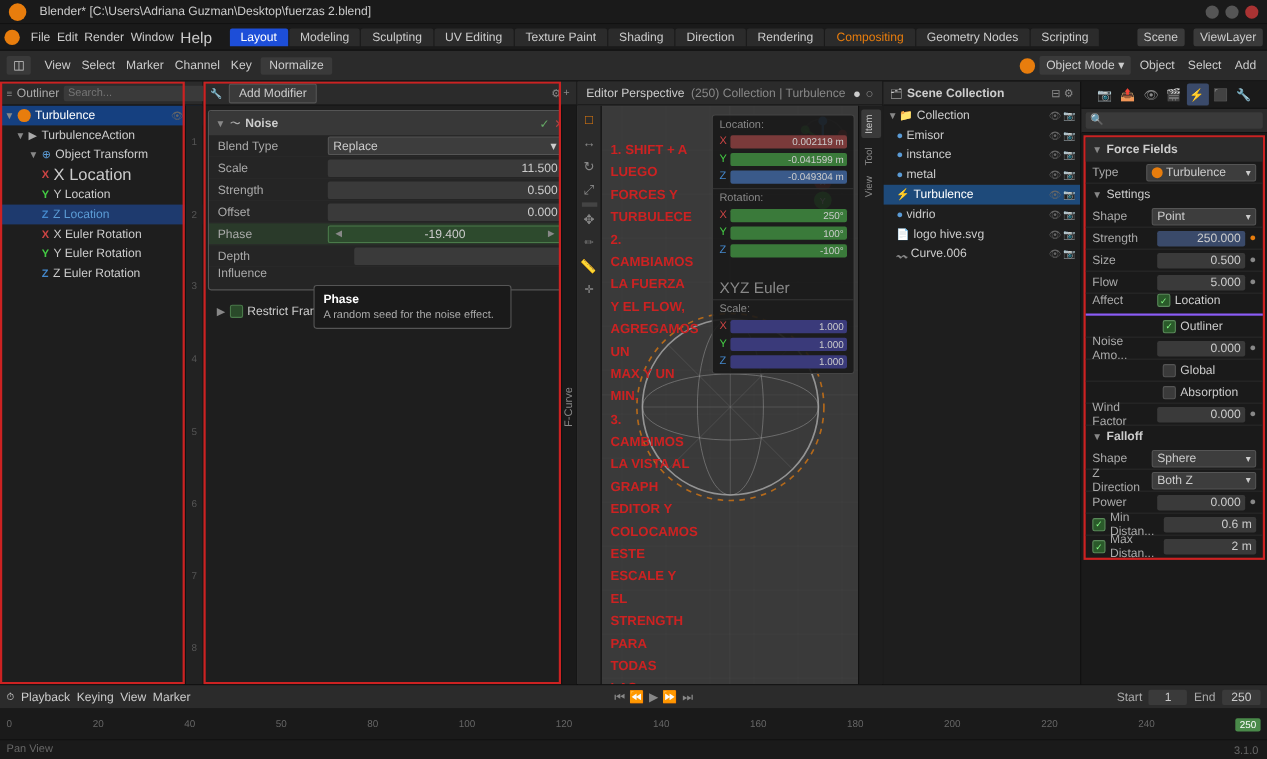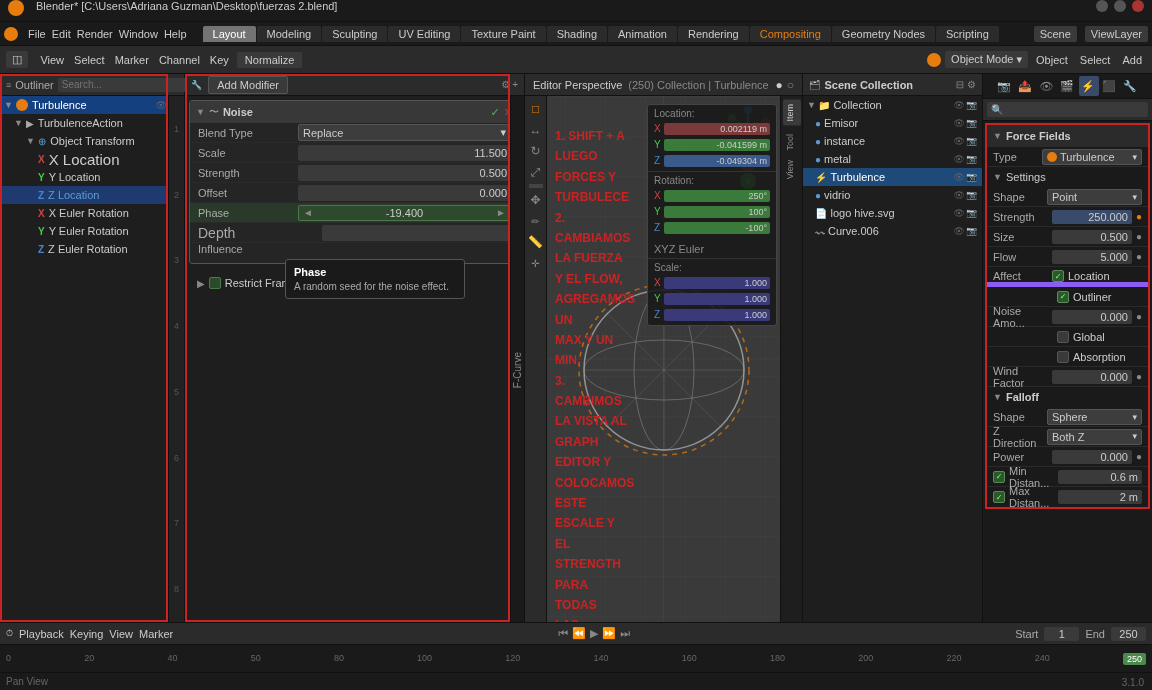--- a/index.html
+++ b/index.html
@@ -9,21 +9,21 @@
       overflow: hidden;
       font-family: 'Segoe UI', Arial, sans-serif;
       font-size: 11px;
       background: #1e1e1e;
       color: #ccc;
     }
     .title-bar {
       height: 22px;
       background: #1a1a1a;
       display: flex;
-      align-items: flex-start;
+      align-items: center;
       padding: 0 8px;
       gap: 8px;
       font-size: 11px;
       color: #aaa;
       border-bottom: 1px solid #111;
     }
     .blender-icon {
       width: 16px; height: 16px;
       background: #e87d0d;
       border-radius: 50%;
@@ -133,21 +133,21 @@
     }
     .workspace-tab {
       padding: 2px 10px;
       background: #2b2b2b;
       color: #ccc;
       font-size: 11px;
       cursor: pointer;
       border-radius: 2px 2px 0 0;
     }
     .workspace-tab.active {
-      background: #737373;
+      background: #1d4ed8;
       color: #fff;
     }
 
     .header-right {
       margin-left: auto;
       display: flex;
       align-items: center;
       gap: 8px;
       font-size: 11px;
       color: #ccc;
@@ -174,30 +174,30 @@
     </div>
   </div>
 
   <div class="top-header">
     <span class="blender-icon" style="width:14px;height:14px;flex-shrink:0"></span>
 
     <span style="font-size:11px;color:#ccc;cursor:pointer">File</span>
     <span style="font-size:11px;color:#ccc;cursor:pointer">Edit</span>
     <span style="font-size:11px;color:#ccc;cursor:pointer">Render</span>
     <span style="font-size:11px;color:#ccc;cursor:pointer">Window</span>
-    <span style="font-size:11px;color:#ccc;cursor:pointer">Help</span>
+    <span style="font-size:14px;color:#ccc;cursor:pointer">Help</span>
 
     <div class="workspace-tabs">
       <div class="workspace-tab active">Layout</div>
       <div class="workspace-tab">Modeling</div>
       <div class="workspace-tab">Sculpting</div>
       <div class="workspace-tab">UV Editing</div>
       <div class="workspace-tab">Texture Paint</div>
       <div class="workspace-tab">Shading</div>
-      <div class="workspace-tab">Animation</div>
+      <div class="workspace-tab">Direction</div>
       <div class="workspace-tab">Rendering</div>
       <div class="workspace-tab" style="color:#e87d0d">Compositing</div>
       <div class="workspace-tab">Geometry Nodes</div>
       <div class="workspace-tab">Scripting</div>
     </div>
 
     <div class="header-right">
       <span style="background:#3a3a3a;padding:2px 6px;border-radius:2px;cursor:pointer">Scene</span>
       <span style="background:#3a3a3a;padding:2px 6px;border-radius:2px;cursor:pointer">ViewLayer</span>
     </div>
@@ -365,21 +365,21 @@
         <div style="display:flex;align-items:center;height:20px;padding:0 8px;border-bottom:1px solid #2a2a2a;background:#2a3a2a">
           <label style="width:100px;color:#aaa;font-size:11px">Phase</label>
           <div style="flex:1;background:#2d4a2d;border:1px solid #4a7a4a;color:#ccc;font-size:11px;padding:1px 4px;border-radius:2px;display:flex;align-items:center;justify-content:space-between;height:16px">
             <span style="font-size:10px;color:#888;cursor:pointer">◄</span>
             <span>-19.400</span>
             <span style="font-size:10px;color:#888;cursor:pointer">►</span>
           </div>
         </div>
 
         <div style="display:flex;align-items:center;height:20px;padding:0 8px;border-bottom:1px solid #2a2a2a">
-          <label style="width:124px;color:#aaa;font-size:14px">Depth</label>
+          <label style="width:124px;color:#aaa;font-size:11px">Depth</label>
           <input class="noise-value" value="" style="">
         </div>
 
         <div style="display:flex;align-items:flex-start;height:20px;padding:0 8px">
           <label style="width:100px;color:#aaa;font-size:11px">Influence</label>
         </div>
       </div>
 
       <div style="position:absolute;left:100px;top:185px;background:#1a1a1a;border:1px solid #555;border-radius:3px;padding:6px 8px;font-size:11px;color:#ccc;z-index:30;width:180px">
         <div style="font-weight:bold;color:#fff;margin-bottom:3px">Phase</div>
@@ -490,21 +490,21 @@
               <div style="flex:1;background:#3a7a3a;color:#ccc;font-size:9px;padding:1px 3px;border-radius:2px;text-align:right">250°</div>
             </div>
             <div style="display:flex;align-items:center;height:15px;gap:2px;margin-bottom:1px">
               <span style="color:#44cc44;width:8px;font-size:10px">Y</span>
               <div style="flex:1;background:#3a7a3a;color:#ccc;font-size:9px;padding:1px 3px;border-radius:2px;text-align:right">100°</div>
             </div>
             <div style="display:flex;align-items:center;height:15px;gap:2px">
               <span style="color:#4488cc;width:8px;font-size:10px">Z</span>
               <div style="flex:1;background:#3a7a3a;color:#ccc;font-size:9px;padding:1px 3px;border-radius:2px;text-align:right">-100°</div>
             </div>
-            <div style="color:#888;font-size:11px;margin-top:8px">XYZ Euler</div>
+            <div style="color:#888;font-size:14px;margin-top:18px">XYZ Euler</div>
           </div>
 
           <div style="padding:3px 6px">
             <div style="color:#888;font-size:10px;margin-bottom:2px">Scale:</div>
             <div style="display:flex;align-items:center;height:15px;gap:2px;margin-bottom:1px">
               <span style="color:#cc4444;width:8px;font-size:10px">X</span>
               <div style="flex:1;background:#3a3a7a;color:#ccc;font-size:9px;padding:1px 3px;border-radius:2px;text-align:right">1.000</div>
             </div>
             <div style="display:flex;align-items:center;height:15px;gap:2px;margin-bottom:1px">
               <span style="color:#44cc44;width:8px;font-size:10px">Y</span>
@@ -682,21 +682,21 @@
           <div style="flex:1;background:#3a3a3a;color:#ccc;font-size:11px;padding:1px 4px;border-radius:2px;text-align:right;cursor:pointer">0.500</div>
           <span style="color:#888;font-size:10px">●</span>
         </div>
 
         <div style="display:flex;align-items:center;height:20px;padding:0 6px;gap:4px;border-bottom:1px solid #2a2a2a">
           <label style="width:55px;color:#aaa;font-size:11px">Flow</label>
           <div style="flex:1;background:#3a3a3a;color:#ccc;font-size:11px;padding:1px 4px;border-radius:2px;text-align:right;cursor:pointer">5.000</div>
           <span style="color:#888;font-size:10px">●</span>
         </div>
 
-        <div style="display:flex;align-items:flex-end;height:20px;padding:0 6px;gap:4px;border-bottom:5px solid #8b5cf6">
+        <div style="display:flex;align-items:flex-start;height:20px;padding:0 6px;gap:4px;border-bottom:2px solid #8b5cf6">
           <label style="width:55px;color:#aaa;font-size:11px">Affect</label>
           <div style="display:flex;align-items:center;gap:4px">
             <span style="width:12px;height:12px;background:#2a5a2a;border:1px solid #5a8a5a;border-radius:2px;display:inline-flex;align-items:center;justify-content:center;font-size:8px;color:#8f8;cursor:pointer">✓</span>
             <span style="font-size:11px;color:#ccc">Location</span>
           </div>
         </div>
         <div style="display:flex;align-items:center;height:20px;padding:0 6px 0 70px;gap:4px;border-bottom:1px solid #2a2a2a">
           <span style="width:12px;height:12px;background:#2a5a2a;border:1px solid #5a8a5a;border-radius:2px;display:inline-flex;align-items:center;justify-content:center;font-size:8px;color:#8f8;cursor:pointer">✓</span>
           <span style="font-size:11px;color:#ccc">Outliner</span>
         </div>

